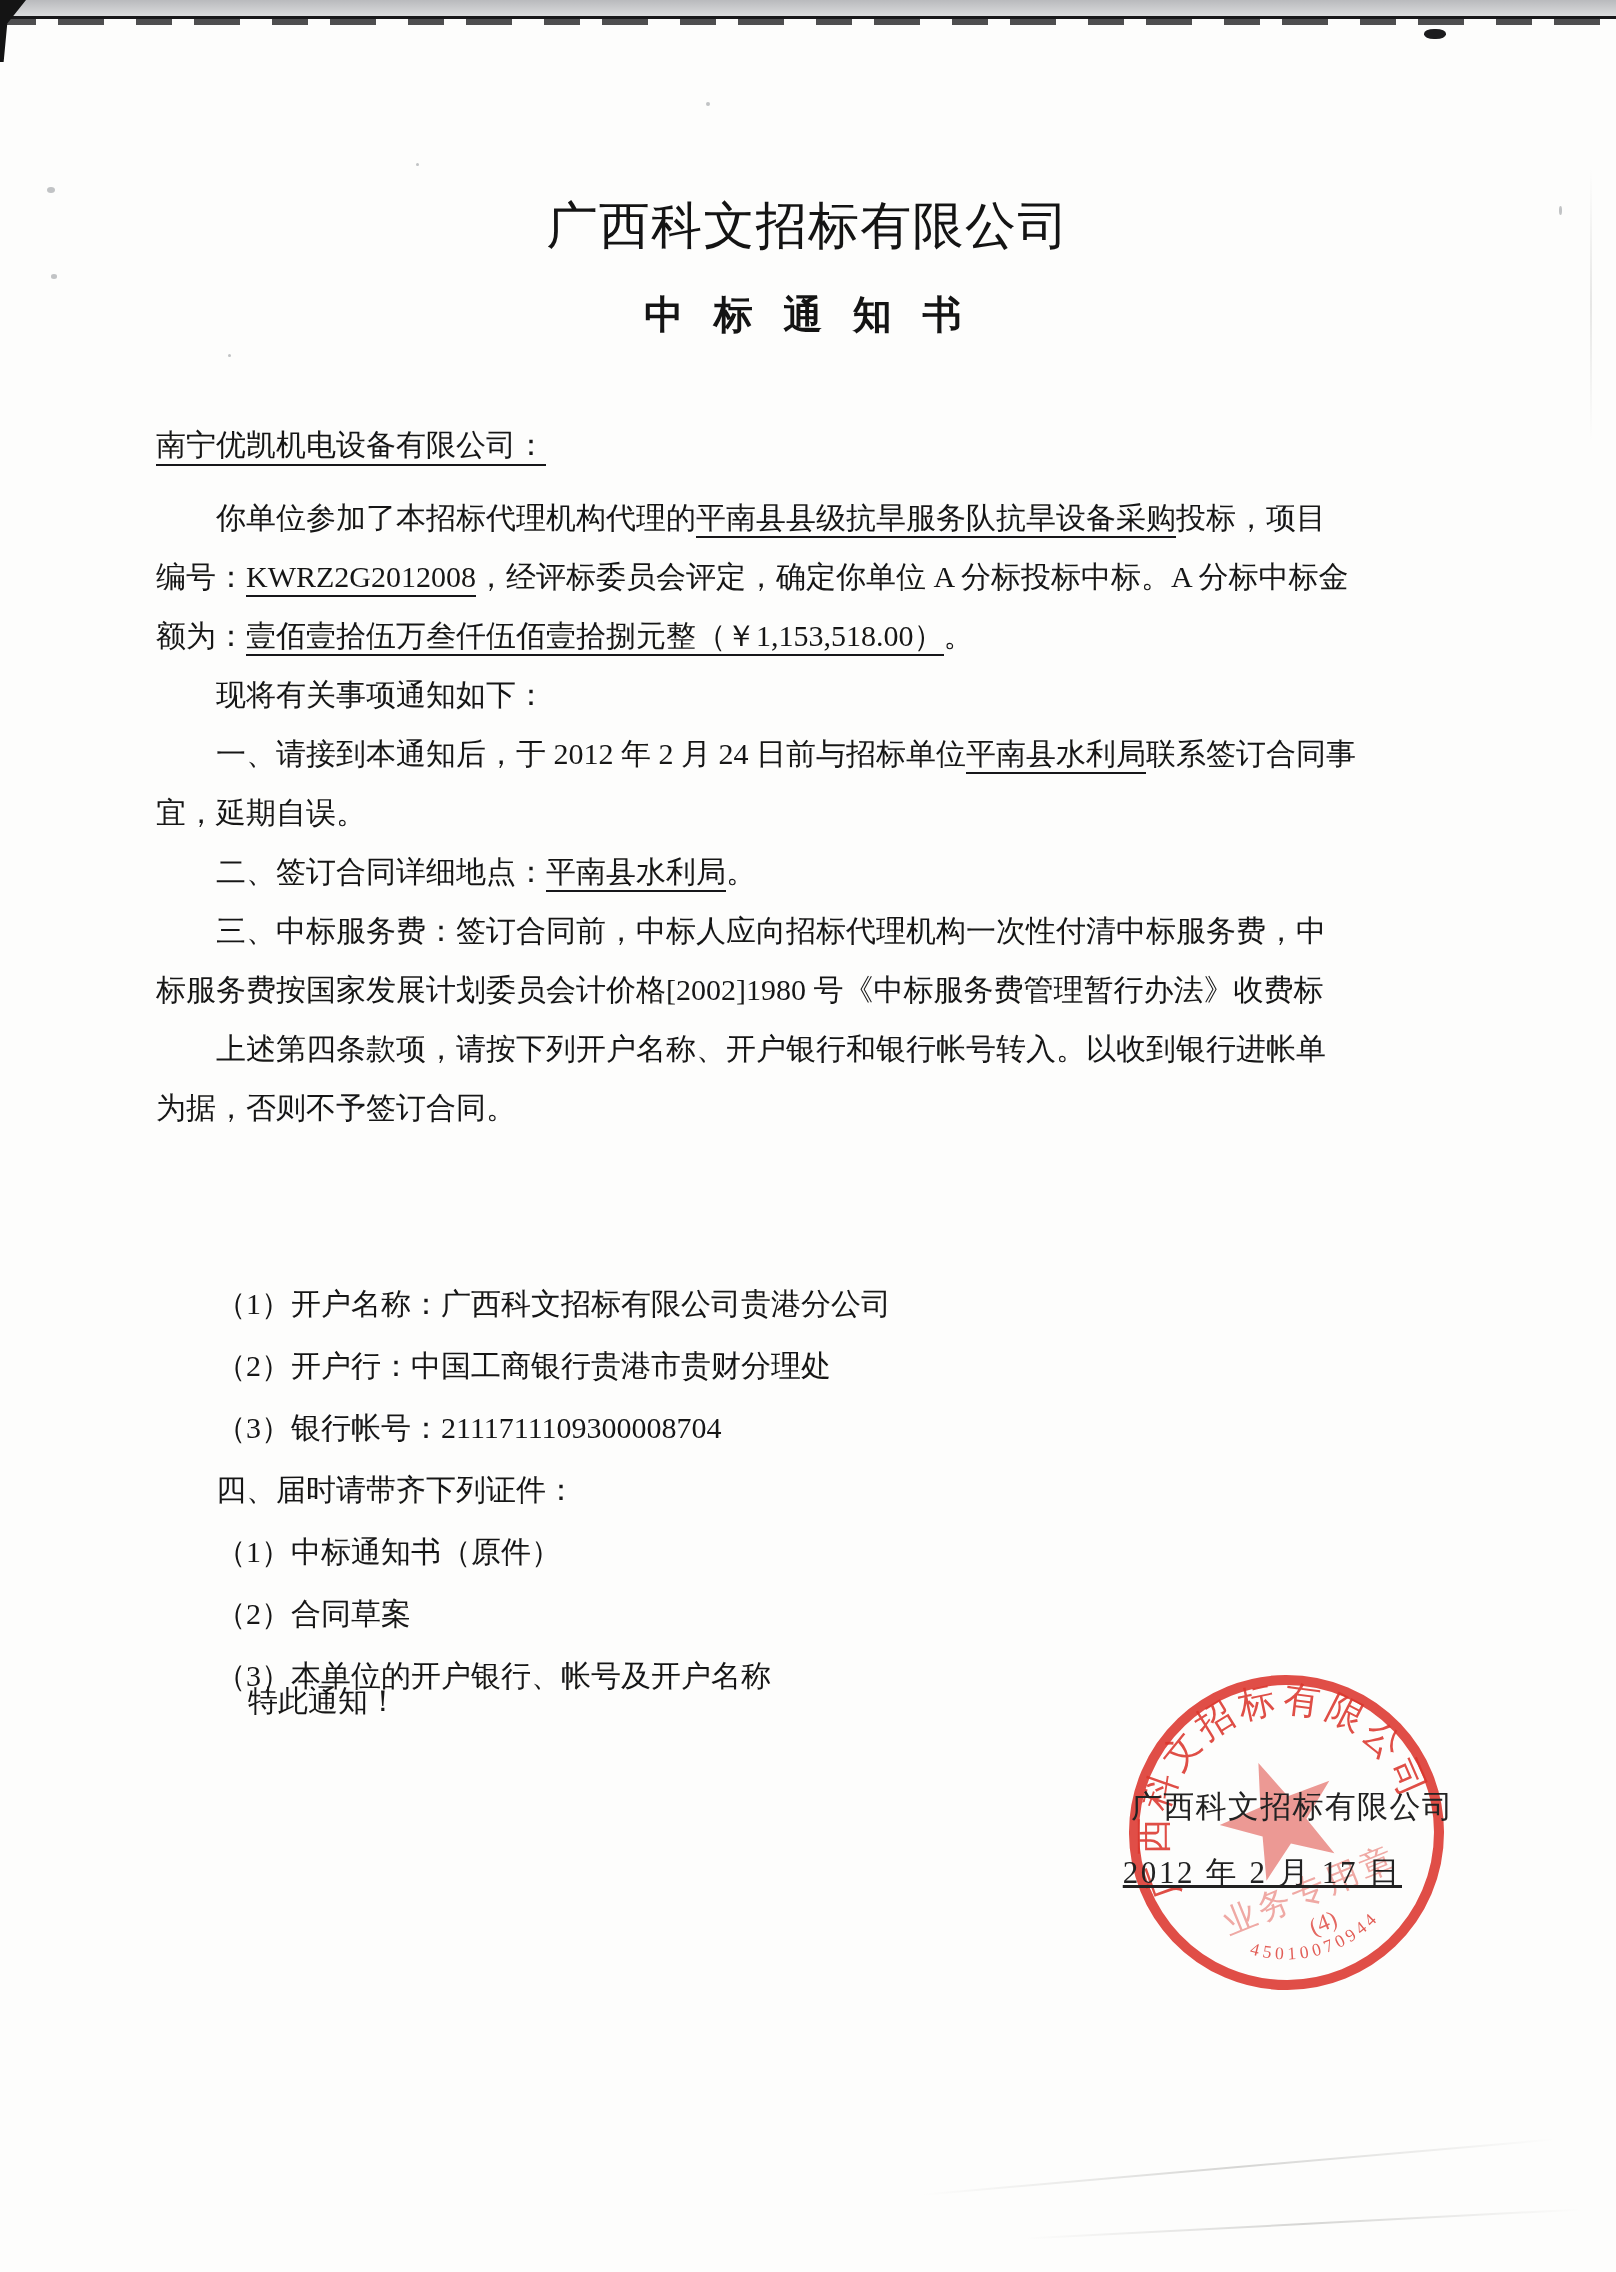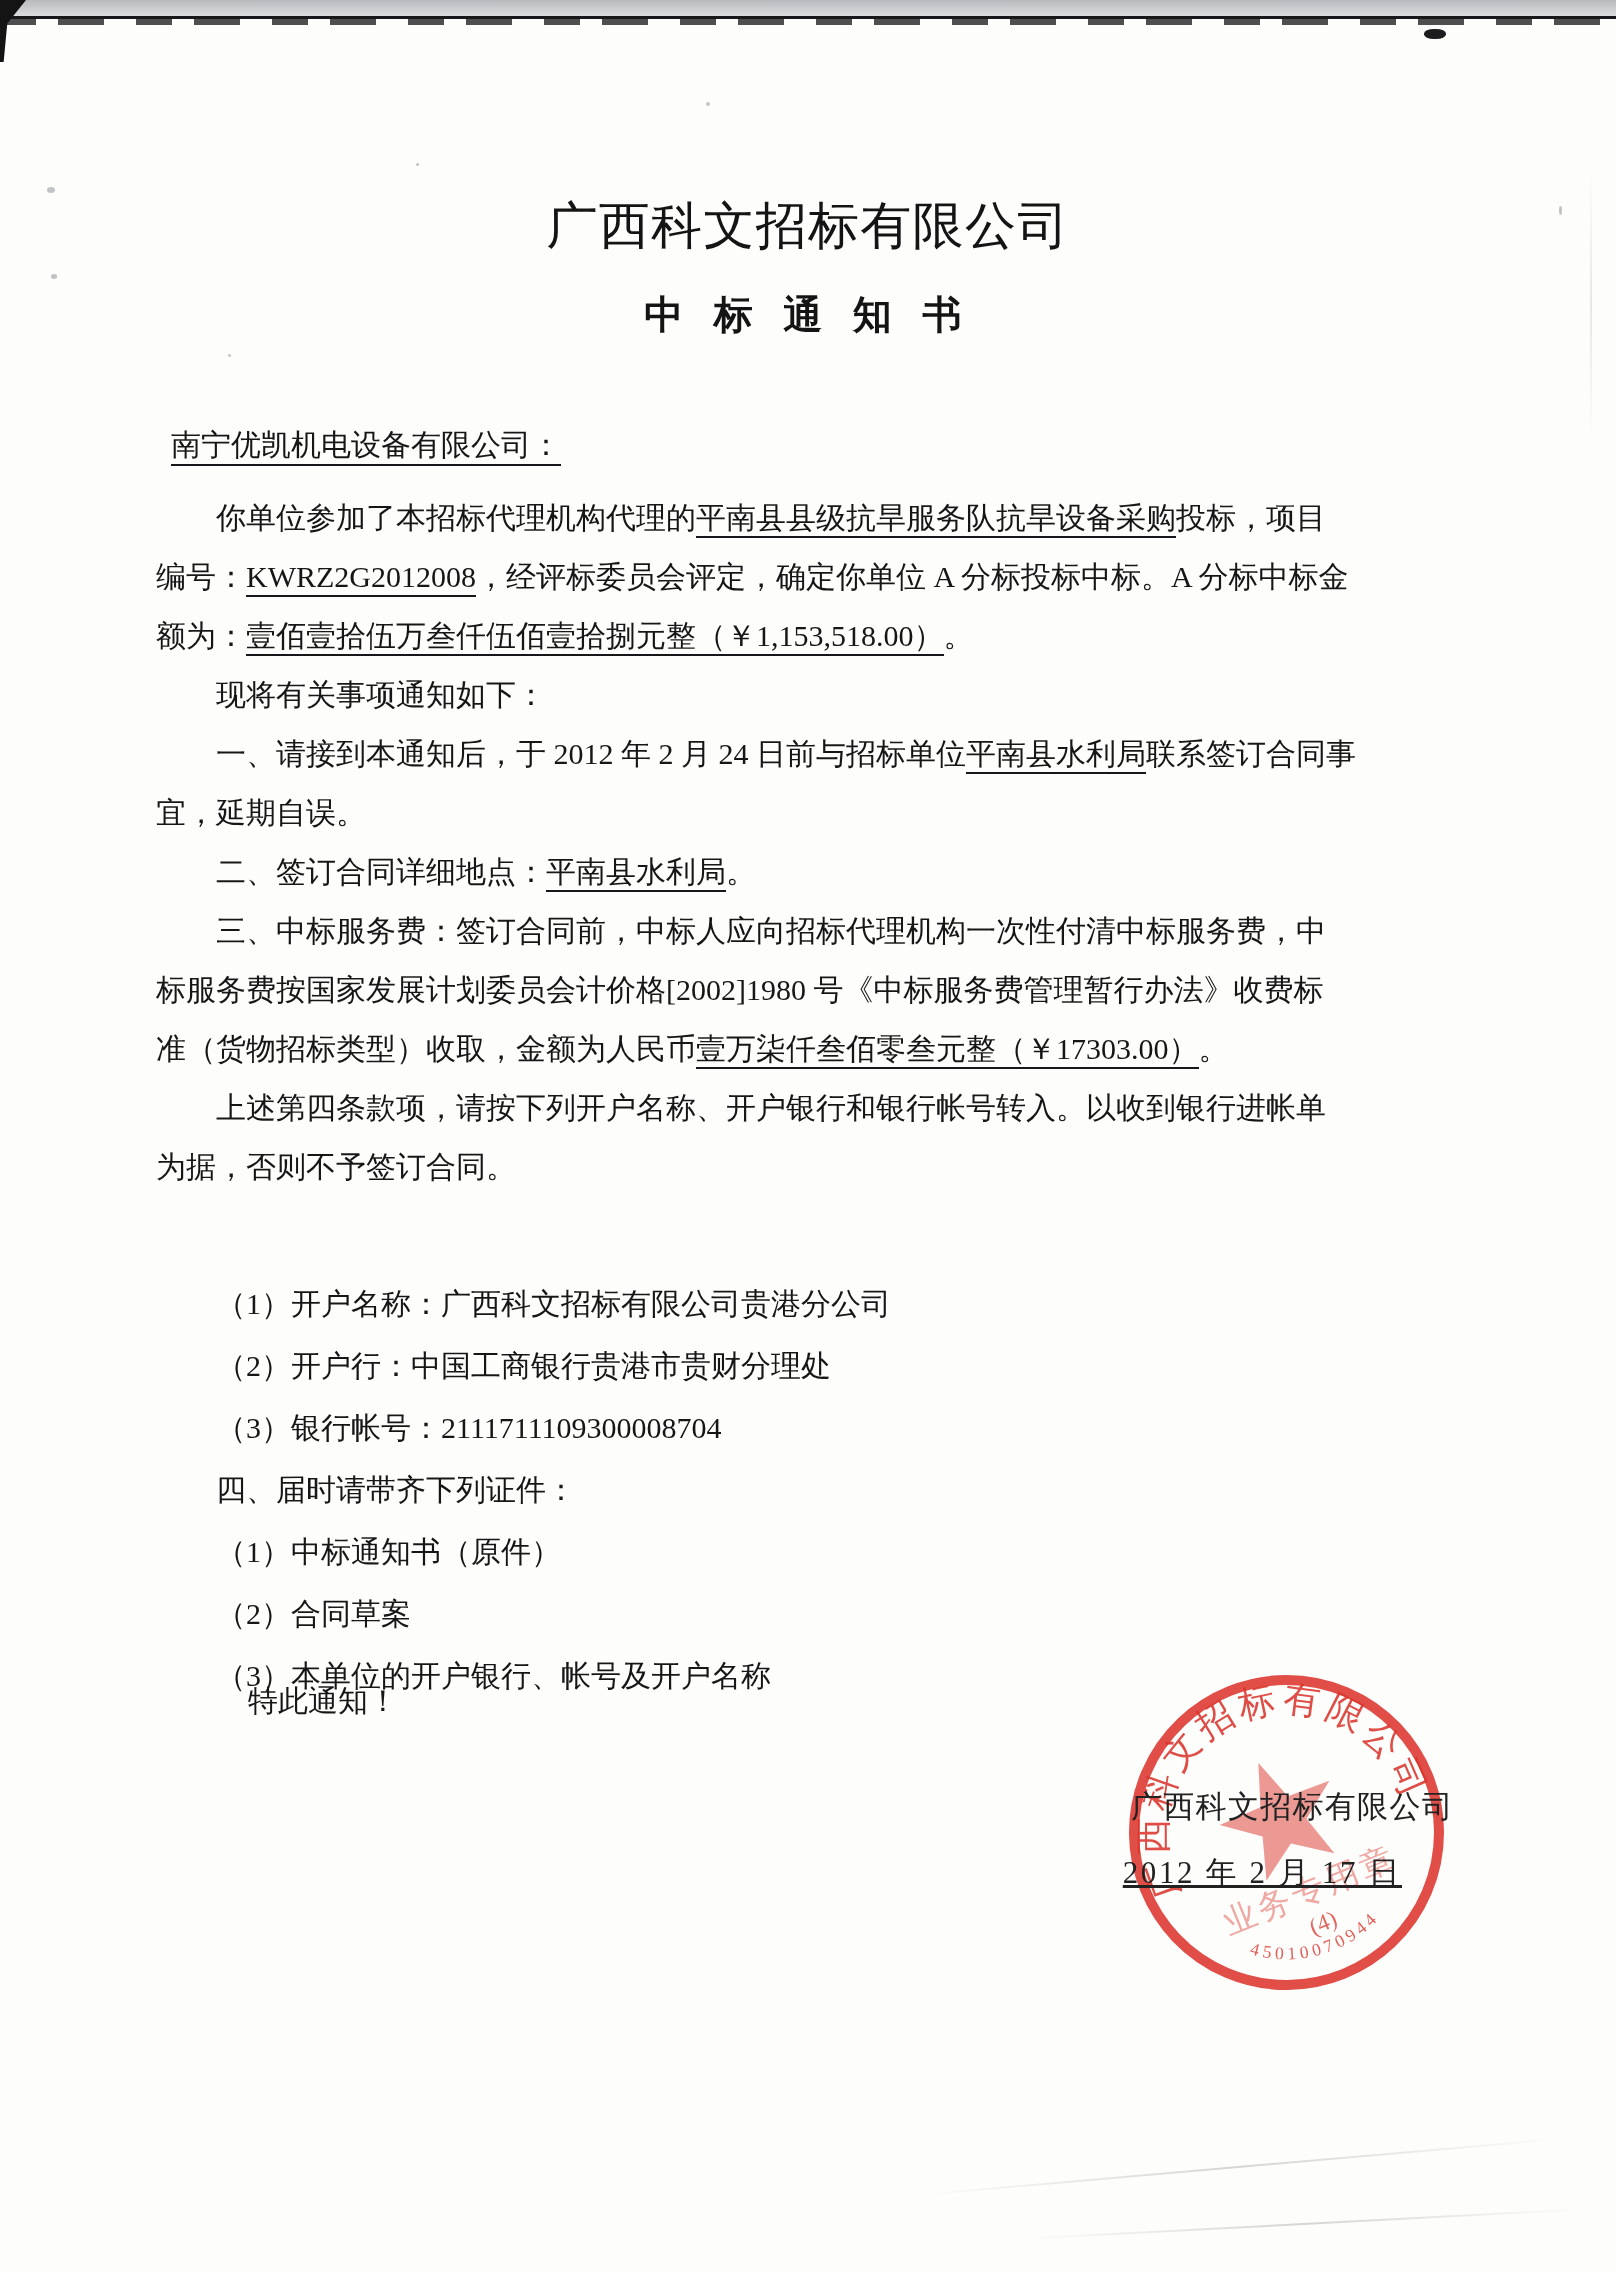--- a/index.html
+++ b/index.html
@@ -32,21 +32,21 @@
   .doc-title{
     position:absolute;top:192px;left:0;width:100%;
     text-align:center;font-size:51px;color:#141414;font-weight:500;letter-spacing:1.3px;
   }
   .doc-subtitle{
     position:absolute;top:288px;left:0;width:100%;
     text-align:center;font-size:39px;color:#141414;font-weight:600;letter-spacing:10.4px;
   }
   .addressee{
     position:absolute;top:425px;left:156px;
-    font-size:30px;color:#161616;margin-left:15px;
+    font-size:30px;color:#161616;
   }
   .addressee span{border-bottom:2.6px solid #17171a;padding-bottom:2.6px;}
   .body-block{position:absolute;left:156px;width:1320px;color:#161616;}
   .block-a{top:488px;}
   .block-b{top:1273px;}
   .bodyline{font-size:30px;line-height:59px;height:59px;white-space:nowrap;}
   .block-b .bodyline{line-height:62px;height:62px;}
   .bodyline.indent{text-indent:60px;}
   .block-b .bodyline{padding-left:60px;}
   .u{border-bottom:2.6px solid #17171a;padding-bottom:1.9px;}
@@ -96,21 +96,20 @@
   <div class="body-block block-a" id="block-a">
       <div class="bodyline indent"><span>你单位参加了本招标代理机构代理的</span><span class="u">平南县县级抗旱服务队抗旱设备采购</span><span>投标，项目</span></div>
       <div class="bodyline"><span>编号：</span><span class="u">KWRZ2G2012008</span><span>，经评标委员会评定，确定你单位 A 分标投标中标。A 分标中标金</span></div>
       <div class="bodyline"><span>额为：</span><span class="u">壹佰壹拾伍万叁仟伍佰壹拾捌元整（￥1,153,518.00）</span><span>。</span></div>
       <div class="bodyline indent"><span>现将有关事项通知如下：</span></div>
       <div class="bodyline indent"><span>一、请接到本通知后，于 2012 年 2 月 24 日前与招标单位</span><span class="u">平南县水利局</span><span>联系签订合同事</span></div>
       <div class="bodyline"><span>宜，延期自误。</span></div>
       <div class="bodyline indent"><span>二、签订合同详细地点：</span><span class="u">平南县水利局</span><span>。</span></div>
       <div class="bodyline indent"><span>三、中标服务费：签订合同前，中标人应向招标代理机构一次性付清中标服务费，中</span></div>
       <div class="bodyline"><span>标服务费按国家发展计划委员会计价格[2002]1980 号《中标服务费管理暂行办法》收费标</span></div>
-      <div class="bodyline"><span>准（货物招标类型）收取，金额为人民币</span><span class="u">壹万柒仟叁佰零叁元整（￥17303.00）</span><span>。</span></div>
       <div class="bodyline indent"><span>上述第四条款项，请按下列开户名称、开户银行和银行帐号转入。以收到银行进帐单</span></div>
       <div class="bodyline"><span>为据，否则不予签订合同。</span></div>
     </div>
 
   <div class="body-block block-b" id="block-b">
       <div class="bodyline"><span>（1）开户名称：广西科文招标有限公司贵港分公司</span></div>
       <div class="bodyline"><span>（2）开户行：中国工商银行贵港市贵财分理处</span></div>
       <div class="bodyline"><span>（3）银行帐号：2111711109300008704</span></div>
       <div class="bodyline"><span>四、届时请带齐下列证件：</span></div>
       <div class="bodyline"><span>（1）中标通知书（原件）</span></div>

